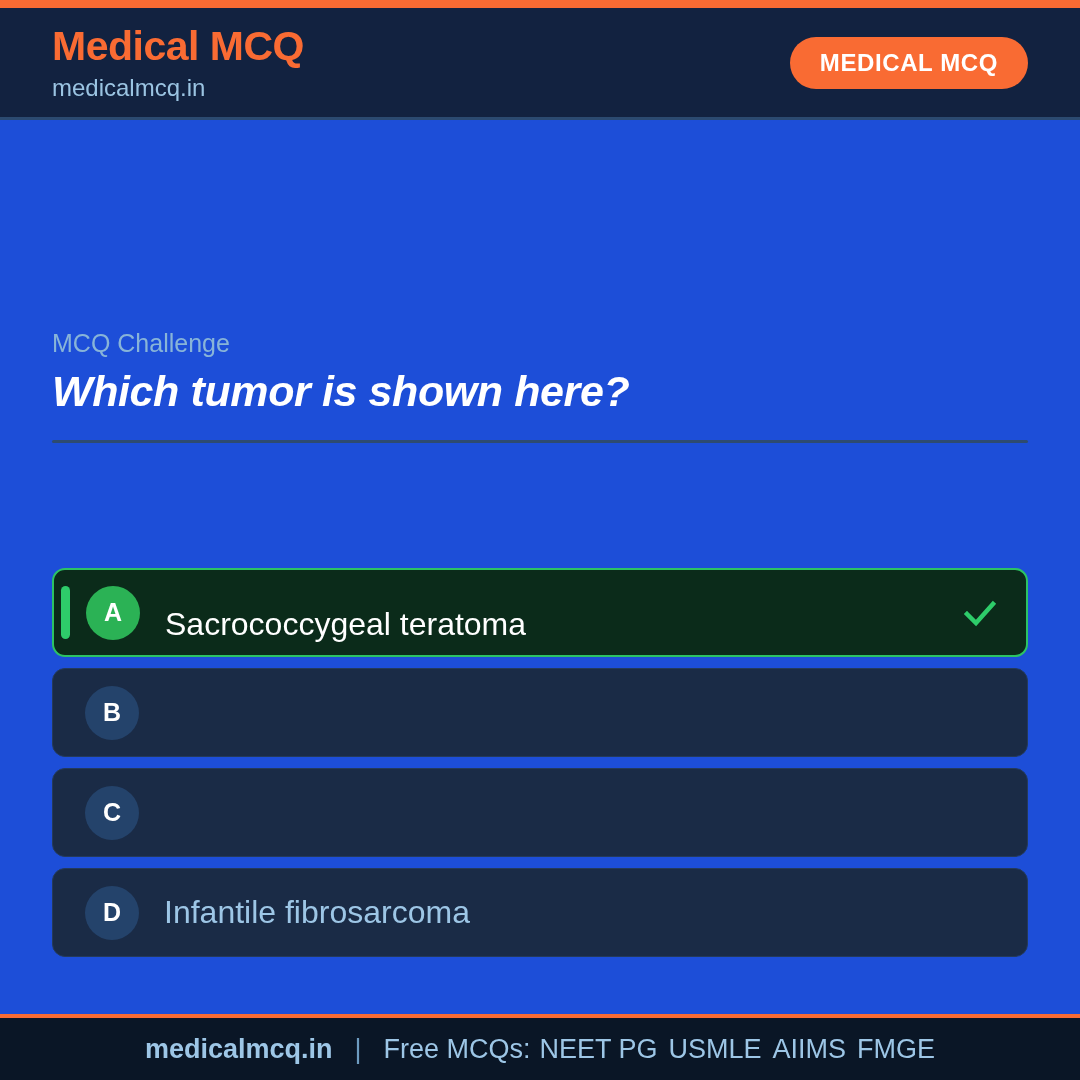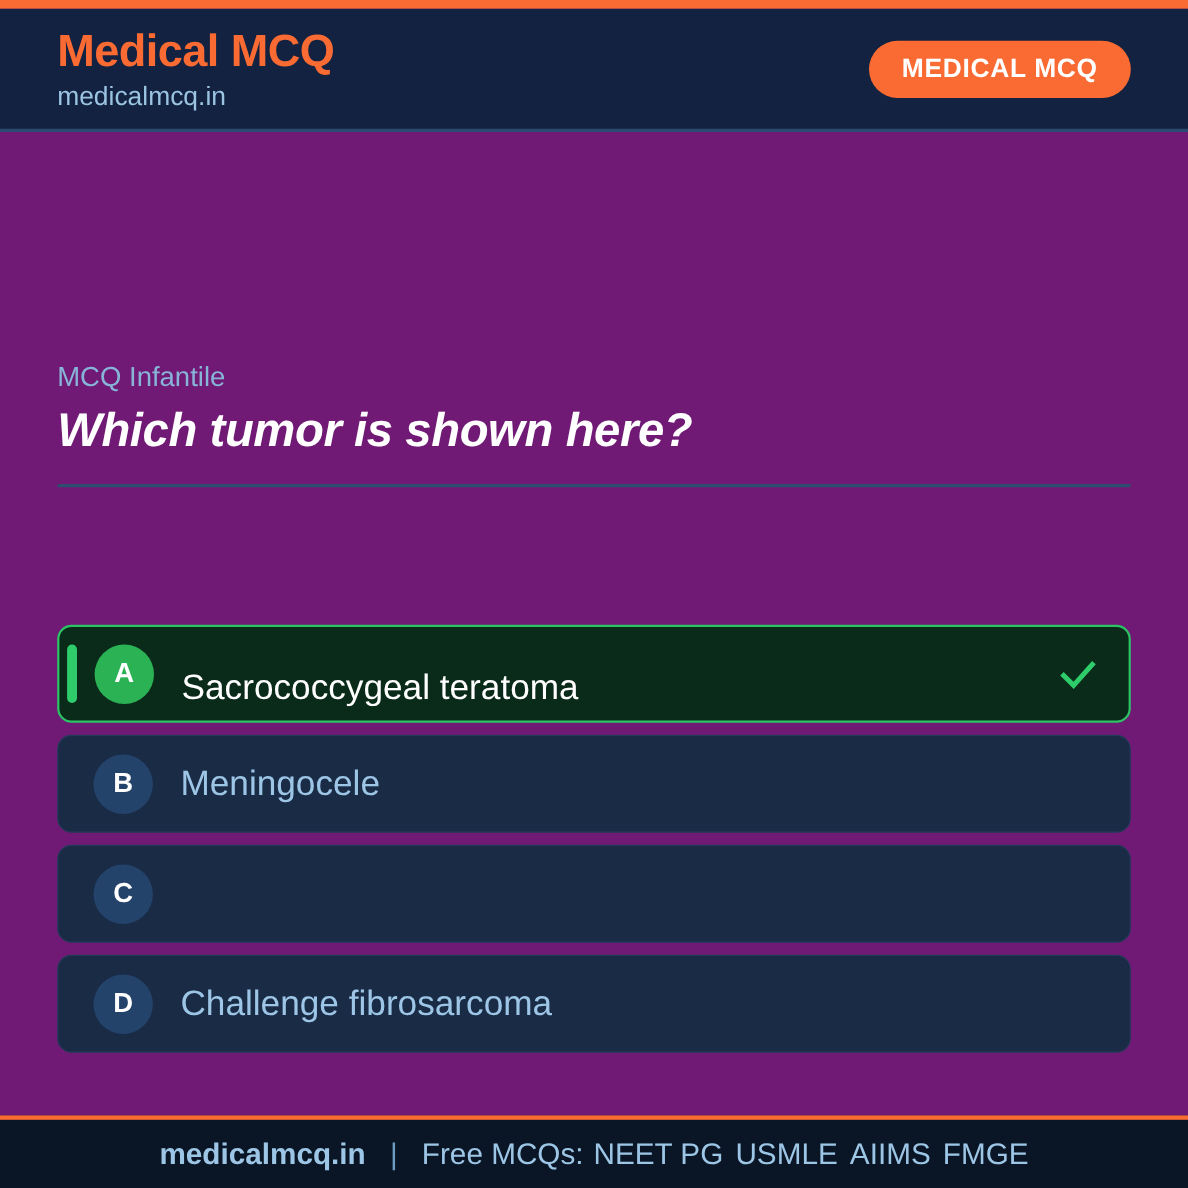--- a/index.html
+++ b/index.html
@@ -12,21 +12,21 @@
   body {
     background: #0e1e33;
     font-family: "Liberation Sans", sans-serif;
     overflow: hidden;
   }
 
   .page {
     position: relative;
     width: 1080px;
     height: 1080px;
-    background: #701a75;
+    background: #1d4ed8;
     display: flex;
     flex-direction: column;
   }
 
   
   .top-accent {
     height: 8px;
     width: 100%;
     background: #f96b33;
     flex: 0 0 auto;
@@ -264,53 +264,52 @@
     <div class="brand-block">
       <div class="brand-title">Medical MCQ</div>
       <div class="brand-sub">medicalmcq.in</div>
     </div>
     <div class="header-badge">MEDICAL MCQ</div>
   </div>
 
   <div class="main">
 
     <div class="question-zone">
-      <div class="eyebrow">MCQ Infantile</div>
+      <div class="eyebrow">MCQ Challenge</div>
       <div class="question-title">Which tumor is shown here?</div>
       <div class="rule"></div>
     </div>
 
     <div class="options">
 
       <div class="option correct">
         <div class="accent-bar"></div>
         <div class="letter">A</div>
         <div class="option-text">Sacrococcygeal teratoma</div>
         <div class="check">
           <svg width="40" height="40" viewBox="0 0 40 40" aria-hidden="true">
             <path d="M7 21 L16 30 L33 11" fill="none" stroke="#2ecc6a" stroke-width="4.5" stroke-linecap="square" stroke-linejoin="miter"></path>
           </svg>
         </div>
       </div>
 
       <div class="option">
 
         <div class="letter">B</div>
-        <div class="option-text">Meningocele</div>
       </div>
 
       <div class="option">
 
         <div class="letter">C</div>
       </div>
 
       <div class="option">
 
         <div class="letter">D</div>
-        <div class="option-text">Challenge fibrosarcoma</div>
+        <div class="option-text">Infantile fibrosarcoma</div>
       </div>
 
     </div>
   </div>
 
   <div class="footer">
     <div class="footer-inner">
       <span class="footer-site">medicalmcq.in</span>
       <span class="footer-sep">|</span>
       <span class="footer-label">Free MCQs:</span>

